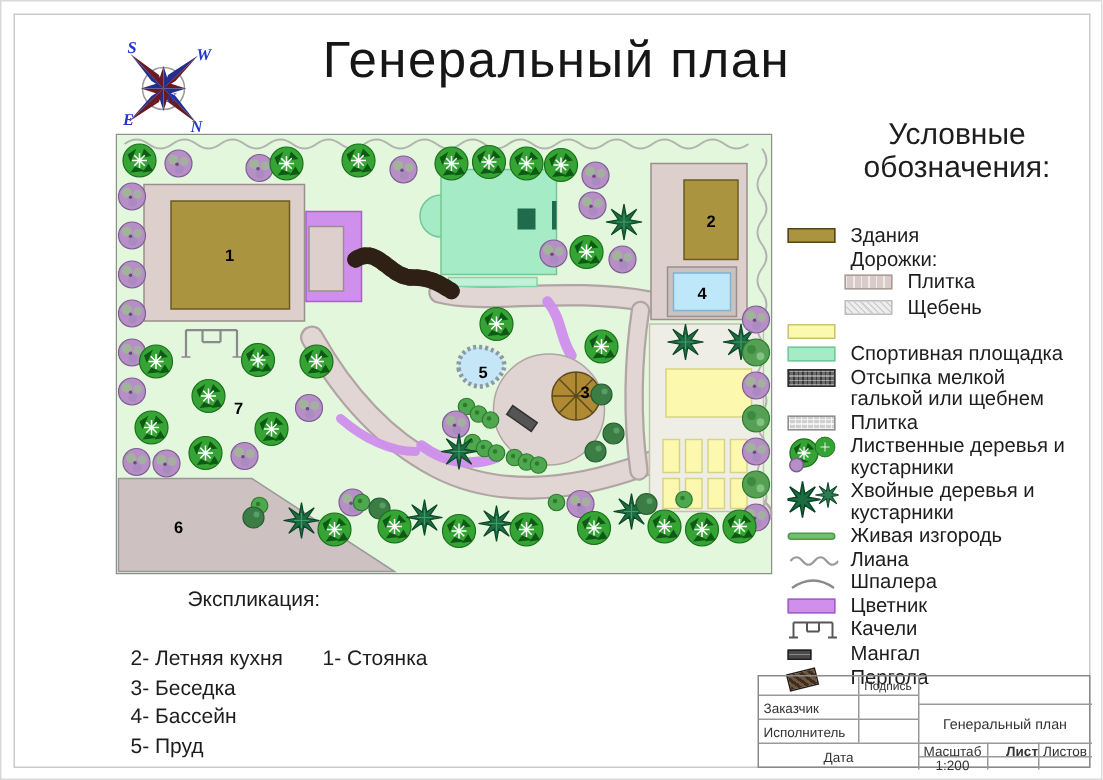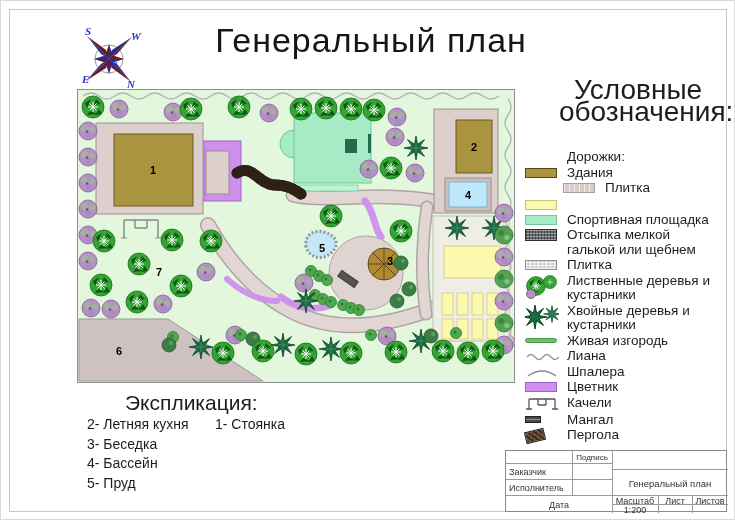--- a/index.html
+++ b/index.html
@@ -9,21 +9,21 @@
 
   .page-title { position:absolute; left:150px; top:20px; width:440px; text-align:center;
     font-size:34px; color:#161616; letter-spacing:1px; }
 
   .compass { position:absolute; left:74px; top:22px; width:70px; height:70px; }
 
   .plan-wrap { position:absolute; left:76px; top:88px; width:438px; height:294px; }
 
   
   .legend { position:absolute; left:524px; top:78px; width:198px; color:#1d1d1d; }
-  .lg-head { margin-left:34px; width:158px; text-align:center; font-size:28px; line-height:22px; margin-bottom:27px; }
+  .lg-head { margin-left:34px; width:158px; text-align:center; font-size:20px; line-height:22px; margin-bottom:27px; }
   .lg-row { display:flex; align-items:flex-start; margin-bottom:1px; }
   .lg-row .sw { flex:0 0 34px; width:34px; display:flex; align-items:center; min-height:14px; }
   .lg-row.indent .sw { margin-left:38px; }
   .lg-row.indent { margin-bottom:2px; }
   .lg-label { font-size:13.5px; line-height:14.5px; width:152px; padding-left:8px; }
   .lg-row.tall { align-items:flex-start; }
   .swatch { width:32px; height:10px; border:1px solid #777; }
   .sw-building { background:#ab9440; border-color:#554715; }
   .sw-tilepink { background:#d9ccc8; border-color:#ab9c98;
     background-image:repeating-linear-gradient(90deg, rgba(255,255,255,.6) 0 1px, transparent 1px 5px); }
@@ -39,21 +39,21 @@
                      repeating-linear-gradient(90deg, rgba(255,255,255,.7) 0 1px, transparent 1px 4px); }
   .sw-flower { background:#cf8fed; border-color:#9f5fc4; }
   .sw-hedge { width:32px; height:5px; background:#6fbf6f; border-radius:3px; border:1px solid #4a9a4a; }
   .sw-grill { width:16px; height:7px; background:#4a4a4a; border:1px solid #222;
     background-image:linear-gradient(0deg, transparent 45%, #8a8a8a 45% 60%, transparent 60%); }
   .sw-pergola { width:20px; height:12px; border:1px solid #241a12; transform:rotate(-14deg); margin-top:2px;
     background:repeating-linear-gradient(50deg, #3c2d20 0 2px, #6e563e 2px 4px); }
 
   
   .expl { position:absolute; left:86px; top:390px; color:#1d1d1d; }
-  .expl-head { margin-left:38px; font-size:21px; margin-bottom:0; }
+  .expl-head { margin-left:38px; font-size:14px; margin-bottom:22px; }
   .expl-cols { display:flex; }
   .expl-col { font-size:14px; line-height:19.5px; }
   .expl-col1 { width:128px; }
   .expl-col2 { width:84px; }
 
   
   .tb { position:absolute; left:504px; top:449px; width:222px; height:62px; border:1px solid #8a8a8a;
     font-size:9px; color:#333; }
   .tb .cell { position:absolute; }
   .tb .line { position:absolute; background:#9a9a9a; }
@@ -310,34 +310,40 @@
       <text x="245" y="163">5</text>
       <text x="42" y="266">6</text>
       <text x="82" y="187">7</text>
     </g>
   </svg>
 
   <div class="legend">
     <div class="lg-head">Условные обозначения:</div>
 
     <div class="lg-row">
+      <span class="sw">
+          <span class="swatch sw-building"></span>
+        </span>
+      <span class="lg-label">Здания</span>
+    </div>
+    <div class="lg-row">
       <span class="sw"></span>
       <span class="lg-label">Дорожки:</span>
     </div>
-    <div class="lg-row">
-      <span class="sw">
-          <span class="swatch sw-building"></span>
-        </span>
-      <span class="lg-label">Здания</span>
-    </div>
     <div class="lg-row indent">
       <span class="sw">
           <span class="swatch sw-tilepink"></span>
         </span>
       <span class="lg-label">Плитка</span>
+    </div>
+    <div class="lg-row indent">
+      <span class="sw">
+          <span class="swatch sw-gravel"></span>
+        </span>
+      <span class="lg-label">Щебень</span>
     </div>
     <div class="lg-row">
       <span class="sw">
           <span class="swatch sw-garden"></span>
         </span>
     </div>
     <div class="lg-row">
       <span class="sw">
           <span class="swatch sw-sport"></span>
         </span>
@@ -461,16 +467,16 @@
     <div class="line" style="left:152px; top:44px; width:1px; height:18px;"></div>
     <div class="line" style="left:186px; top:44px; width:1px; height:18px;"></div>
 
     <div class="cell" style="left:66px; top:2px; width:40px; text-align:center; font-size:8px;">Подпись</div>
     <div class="cell" style="left:3px; top:16px;">Заказчик</div>
     <div class="cell" style="left:3px; top:32px;">Исполнитель</div>
     <div class="cell" style="left:106px; top:27px; width:116px; text-align:center; font-size:9.5px;">Генеральный план</div>
     <div class="cell" style="left:0; top:49px; width:106px; text-align:center;">Дата</div>
     <div class="cell" style="left:106px; top:45px; width:46px; text-align:center;">Масштаб</div>
     <div class="cell" style="left:106px; top:54px; width:46px; text-align:center;">1:200</div>
-    <div class="cell" style="left:152px; top:45px; width:34px; text-align:center;">Лист</div>
+    <div class="cell" style="left:152px; top:45px; width:34px; text-align:right;font-weight:bold;">Лист</div>
     <div class="cell" style="left:186px; top:45px; width:36px; text-align:center;">Листов</div>
   </div>
 </div>
 
 </body></html>

